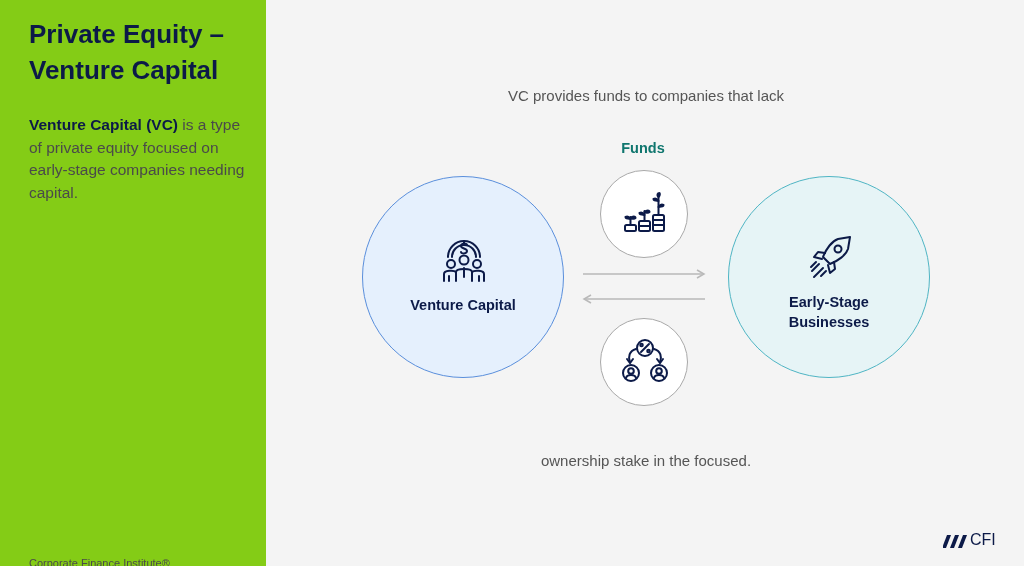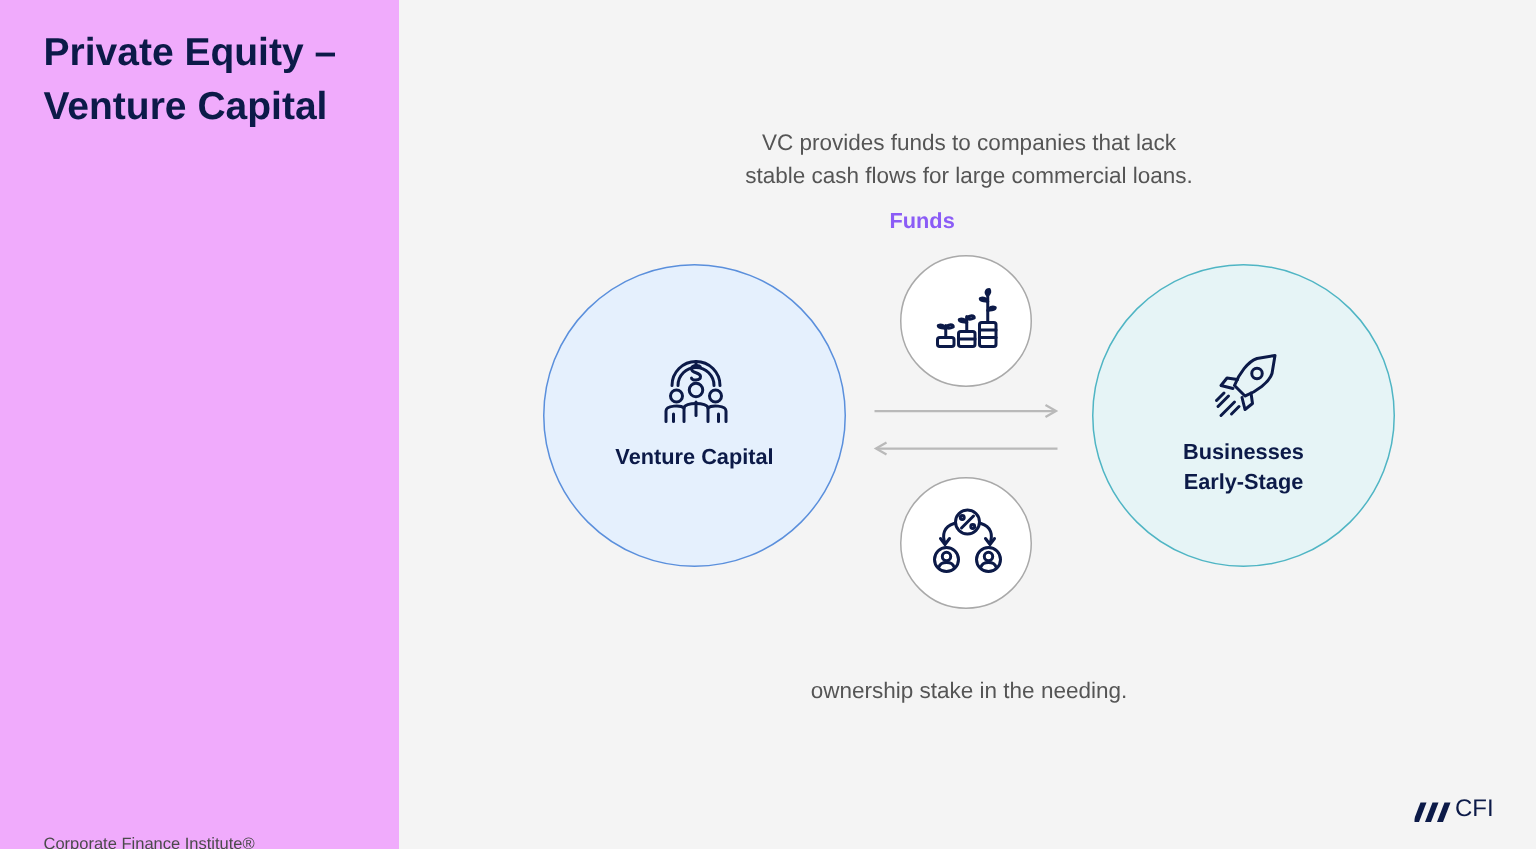--- a/index.html
+++ b/index.html
@@ -1,47 +1,47 @@
 <!DOCTYPE html>
 <html><head>
 <meta charset="utf-8">
 <style>
   html, body { margin:0; padding:0; }
   body { width:1024px; height:566px; position:relative; overflow:hidden; font-family:"Liberation Sans", sans-serif; background:#f4f4f4; }
-  .left { position:absolute; left:0; top:0; width:266px; height:566px; background:#f0abfc; }
+  .left { position:absolute; left:0; top:0; width:266px; height:566px; background:#84cc16; }
   .title { position:absolute; left:29px; top:16px; width:230px; font-size:26px; line-height:36px; font-weight:bold; color:#0c1a48; }
   .desc { position:absolute; left:29px; top:114px; width:220px; font-size:15.5px; line-height:22.5px; color:#4a4a4a; }
   .desc b { color:#0c1a48; }
   .footer { position:absolute; left:29px; top:557px; font-size:11px; color:#4a4a4a; }
   .main { position:absolute; left:266px; top:0; width:758px; height:566px; }
   .caption { position:absolute; text-align:center; font-size:15px; line-height:22px; color:#555; }
-  .label { position:absolute; text-align:left; font-size:14.5px; font-weight:bold; color:#8b5cf6; }
+  .label { position:absolute; text-align:center; font-size:14.5px; font-weight:bold; color:#0f766e; }
   .big { position:absolute; border-radius:50%; box-sizing:border-box; }
   .vc { left:96px; top:176px; width:202px; height:202px; background:#e5f0fd; border:1.5px solid #5a8fdc; }
   .eb { left:462px; top:176px; width:202px; height:202px; background:#e6f4f6; border:1.5px solid #4fb5c4; }
   .small { position:absolute; width:88px; height:88px; border-radius:50%; background:#fff; border:1.5px solid #a9a9a9; box-sizing:border-box; }
   .ctext { position:absolute; left:0; width:100%; text-align:center; font-weight:bold; color:#0c1a48; font-size:14.5px; line-height:20px; }
   svg { position:absolute; }
   .logo { position:absolute; left:943px; top:531px; }
 </style>
 </head>
 <body>
 
 <div class="left">
   <div class="title">
     <div>Private Equity –</div>
     <div>Venture Capital</div>
   </div>
+  <div class="desc"><b>Venture Capital (VC)</b><span> is a type of private equity focused on early-stage companies needing capital.</span></div>
   <div class="footer">Corporate Finance Institute®</div>
 </div>
 
 <div class="main">
   <div class="caption" style="left:180px;top:85px;width:400px;text-align:center;">
     <div>VC provides funds to companies that lack</div>
-    <div>stable cash flows for large commercial loans.</div>
   </div>
   <div class="label" style="left:327px;top:140px;width:100px;">Funds</div>
 
   <div class="small" style="left:334px;top:170px;">
     <svg style="left:20px;top:18px;" width="48" height="48" viewBox="0 0 48 48" fill="none" stroke="#0c1a48" stroke-width="2" stroke-linecap="round" stroke-linejoin="round">
       <rect x="4" y="36" width="11" height="6" rx="1.5"></rect>
         <line x1="9.5" y1="36" x2="9.5" y2="28"></line>
         <path d="M9.5 30c-3-1-5 0-5-2 2-1 4 0 5 2z"></path>
         <path d="M9.5 29c2-2 5-2 5 0-2 1-4 1-5 0z"></path>
       <rect x="18" y="32" width="11" height="10" rx="1.5"></rect>
@@ -81,21 +81,21 @@
       <circle cx="11" cy="36" r="8"></circle>
         <circle cx="11" cy="34" r="2.8"></circle>
         <path d="M6 41 C7 37 15 37 16 41"></path>
       <circle cx="39" cy="36" r="8"></circle>
         <circle cx="39" cy="34" r="2.8"></circle>
         <path d="M34 41 C35 37 43 37 44 41"></path>
     </svg>
   </div>
 
   <div class="caption" style="left:190px;top:450px;width:380px;">
-    <div>ownership stake in the needing.</div>
+    <div>ownership stake in the focused.</div>
   </div>
 
   <div class="big vc">
     <svg style="left:77px;top:58px;" width="48" height="48" viewBox="0 0 48 48" fill="none" stroke="#0c1a48" stroke-width="2" stroke-linecap="round">
       <path d="M8 22 A16 16 0 0 1 40 22"></path>
         <path d="M12 22 A12 12 0 0 1 36 22"></path>
       <path d="M27 10 C27 8 21 8 21 11 C21 14 27 13 27 16 C27 19 21 19 21 17"></path>
         <line x1="24" y1="6" x2="24" y2="8"></line>
       <circle cx="24" cy="25" r="4.5"></circle>
         <path d="M16 46 V37 C16 33 32 33 32 37 V46"></path>
@@ -115,22 +115,22 @@
       <path d="M44 4 L32 6 C26 8 20 16 17 24 L24 31 C32 28 40 22 42 16 Z"></path>
         <circle cx="32" cy="16" r="3.5"></circle>
       <path d="M19 20 L12 19 L8 24 L16 26"></path>
         <path d="M28 29 L29 36 L24 40 L22 32"></path>
       <line x1="13" y1="31" x2="6" y2="38"></line>
         <line x1="17" y1="35" x2="8" y2="44"></line>
         <line x1="10" y1="29" x2="5" y2="34"></line>
         <line x1="20" y1="38" x2="15" y2="43"></line>
     </svg>
     <div class="ctext" style="top:115px;">
+      <div>Early-Stage</div>
       <div>Businesses</div>
-      <div>Early-Stage</div>
     </div>
   </div>
 </div>
 
 <div class="logo">
   <svg style="left:0;top:2px;" width="26" height="16" viewBox="0 0 26 16">
       <g fill="#0c1a48">
         <path d="M4 2 h4 l-5 13 h-4z"></path>
         <path d="M12 2 h4 l-5 13 h-4z"></path>
         <path d="M20 2 h4 l-5 13 h-4z"></path>

